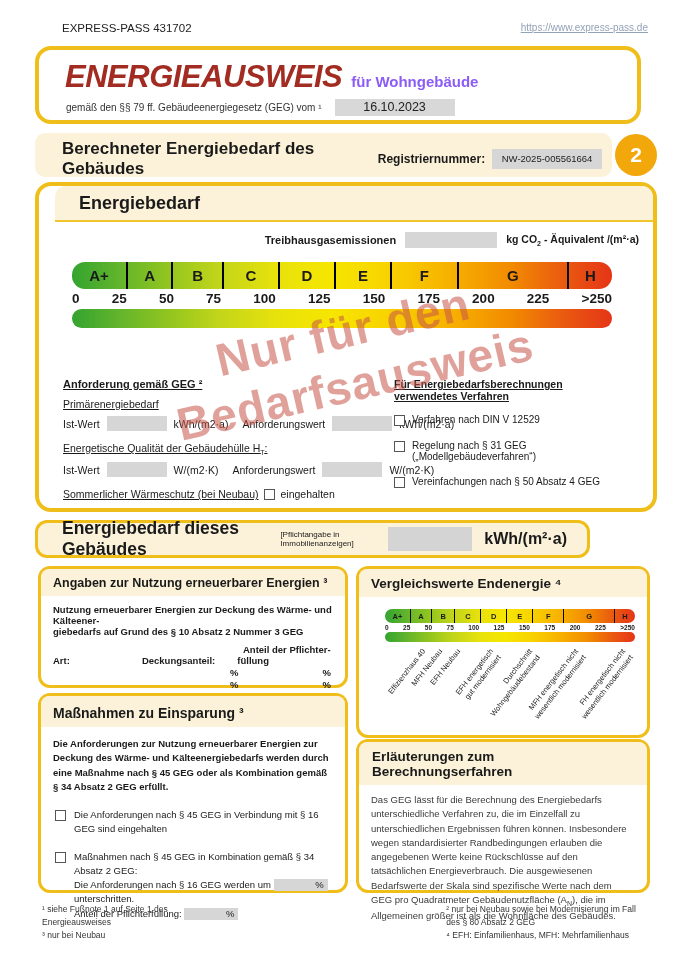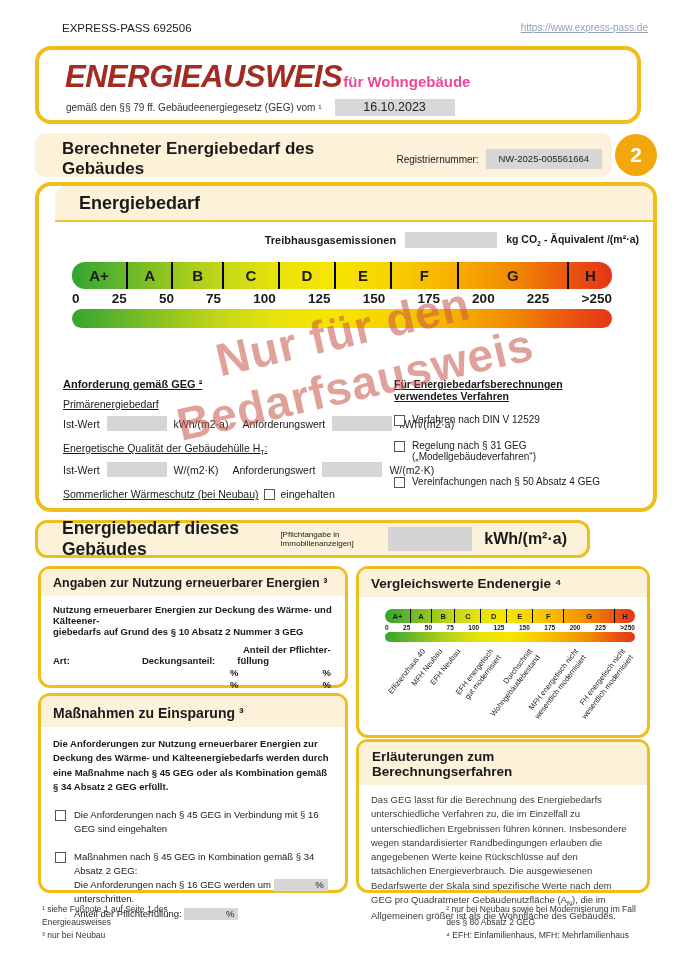--- a/index.html
+++ b/index.html
@@ -8,28 +8,28 @@
 
   
   .tophdr{position:absolute; top:22px; left:62px; right:31px; display:flex; justify-content:space-between; align-items:flex-start;}
   .doccode{font-size:11.5px; color:#222;}
   .toplink{font-size:10px; color:#94a2b6; text-decoration:underline;}
 
   
   .titlebox{position:absolute; left:35px; top:46px; width:598px; height:70px; border:4px solid #efbe1a; border-radius:16px; background:#fff;}
   .titleline{position:absolute; left:26px; top:9px; display:flex; align-items:baseline;}
   .bigtitle{font-size:31px; font-weight:bold; font-style:italic; color:#a22c21; letter-spacing:-0.5px;}
-  .fortitle{font-size:15px; font-weight:bold; color:#ec4899; margin-left:1px;}
+  .fortitle{font-size:15px; font-weight:bold; color:#8b5cf6; margin-left:9px;}
   .lawline{position:absolute; left:27px; top:49px; display:flex; align-items:center; font-size:10px; color:#333;}
   .datebox{margin-left:13px; width:120px; height:17px; background:#d8d8d8; text-align:center; font-size:12.5px; line-height:17px; color:#222;}
 
   
   .secbar{position:absolute; left:35px; top:133px; width:577px; height:44px; background:#fbf2d9; border-radius:10px; display:flex; align-items:center; padding:8px 0 0 27px; box-sizing:border-box;}
   .sectitle{font-size:17px; font-weight:bold;}
-  .reglabel{font-size:10px; font-weight:normal; margin-left:auto;}
+  .reglabel{font-size:12px; font-weight:bold; margin-left:auto;}
   .regbox{margin:0 10px 0 7px; width:118px; height:20px; background:#d6d6d6; font-size:9.5px; text-align:center; line-height:20px; color:#222;}
   .badge{position:absolute; left:615px; top:134px; width:42px; height:42px; border-radius:50%; background:#f2a70b; color:#fff; font-size:21px; font-weight:bold; text-align:center; line-height:42px;}
 
   
   .mainbox{position:absolute; left:35px; top:182px; width:598px; height:322px; border:4px solid #efbe1a; border-radius:16px; background:#fff;padding-left:16px;}
   .boxstrip{background:#fbf2d9; border-radius:11px 11px 0 0; border-bottom:2px solid #f1c52e; height:34px; line-height:34px; padding-left:24px; font-size:18px; font-weight:bold;}
   .ghgrow{position:absolute; top:46px; right:14px; display:flex; align-items:center;}
   .ghglabel{font-size:11px; font-weight:bold;}
   .ghgbox{width:92px; height:16px; background:#d6d6d6; margin:0 9px;}
   .ghgunit{font-size:10.5px; font-weight:bold;}
@@ -116,21 +116,21 @@
   
   .fnotes{position:absolute; top:903px; left:42px; right:30px; display:flex; font-size:8.5px; line-height:1.55; color:#333;}
   .fncol2{margin-left:262px;}
 </style>
 </head>
 <body>
 
 <div class="page">
 
   <div class="tophdr">
-    <span class="doccode">EXPRESS-PASS 692506</span>
+    <span class="doccode">EXPRESS-PASS 431702</span>
     <a class="toplink">https://www.express-pass.de</a>
   </div>
 
   <div class="titlebox">
     <div class="titleline">
       <span class="bigtitle">ENERGIEAUSWEIS</span>
       <span class="fortitle">für Wohngebäude</span>
     </div>
     <div class="lawline">
       <span>gemäß den §§ 79 ff. Gebäudeenergiegesetz (GEG) vom ¹</span>

